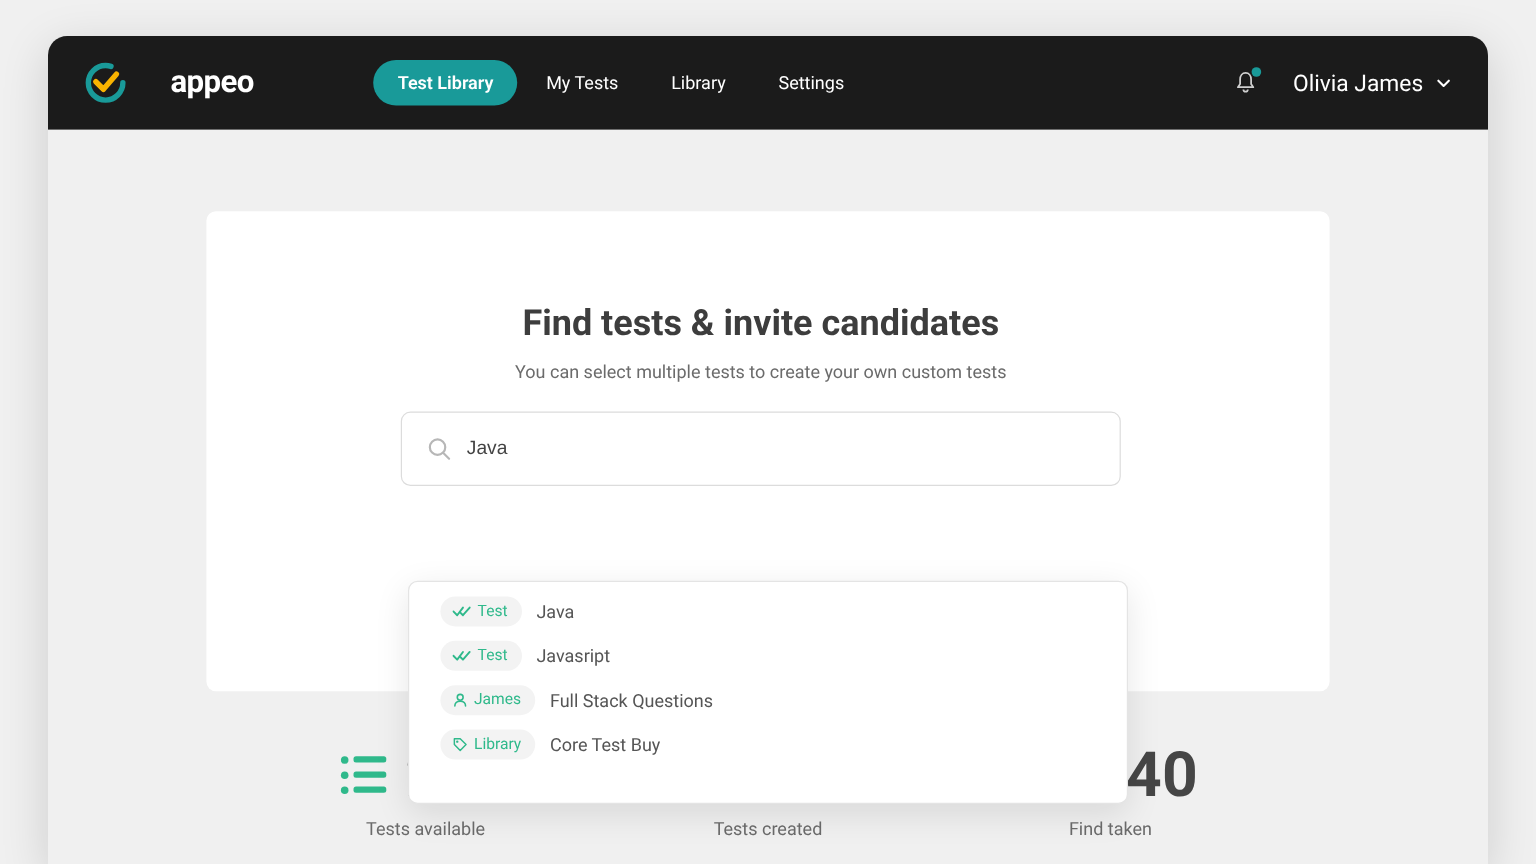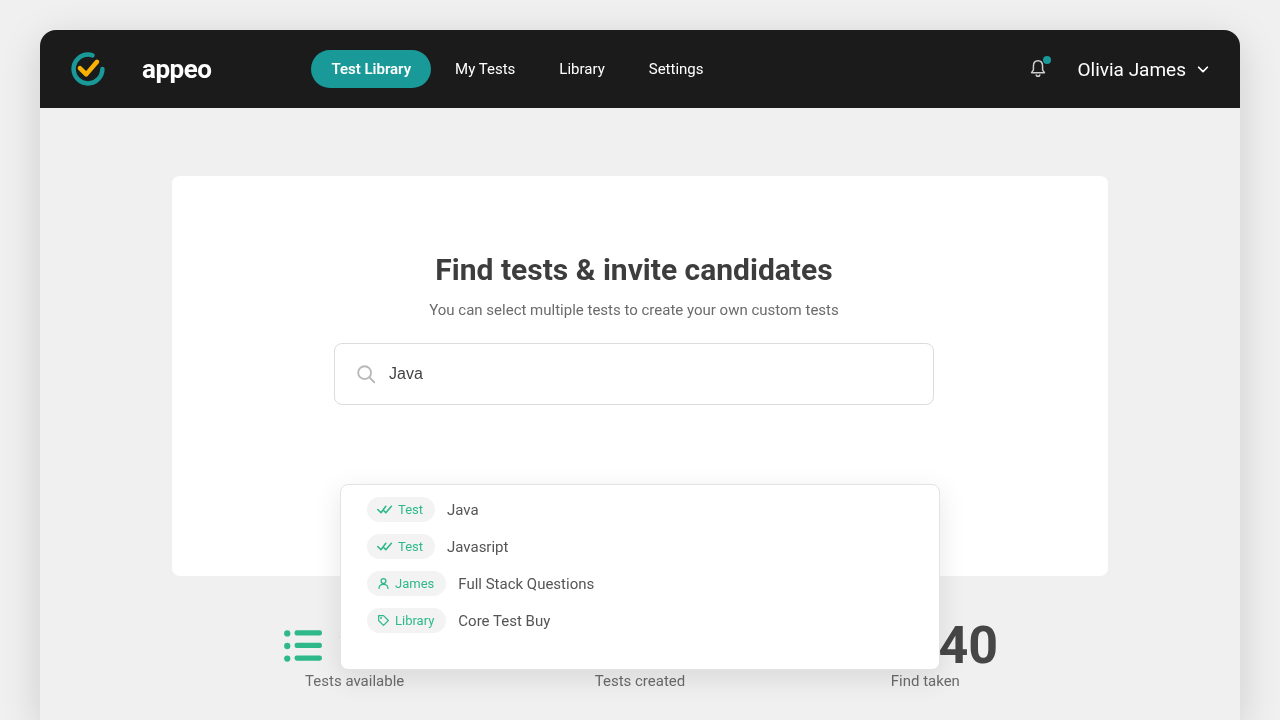--- a/index.html
+++ b/index.html
@@ -191,20 +191,21 @@
 }
 .stat-num {
   font-size: 52px;
   font-weight: 700;
   color: #464646;
   line-height: 1;
 }
 .stat-label {
   font-size: 15px;
   color: #6b6b6b;
+  margin-top: 10px;
 }
 </style>
 </head>
 <body>
 
 <div class="window">
   <div class="topbar">
     <div class="logo">
       <svg class="logo-mark" viewBox="0 0 40 40">
         <circle cx="20" cy="20" r="16" fill="none" stroke="#199a99" stroke-width="5" stroke-linecap="round" stroke-dasharray="80 100"></circle>

